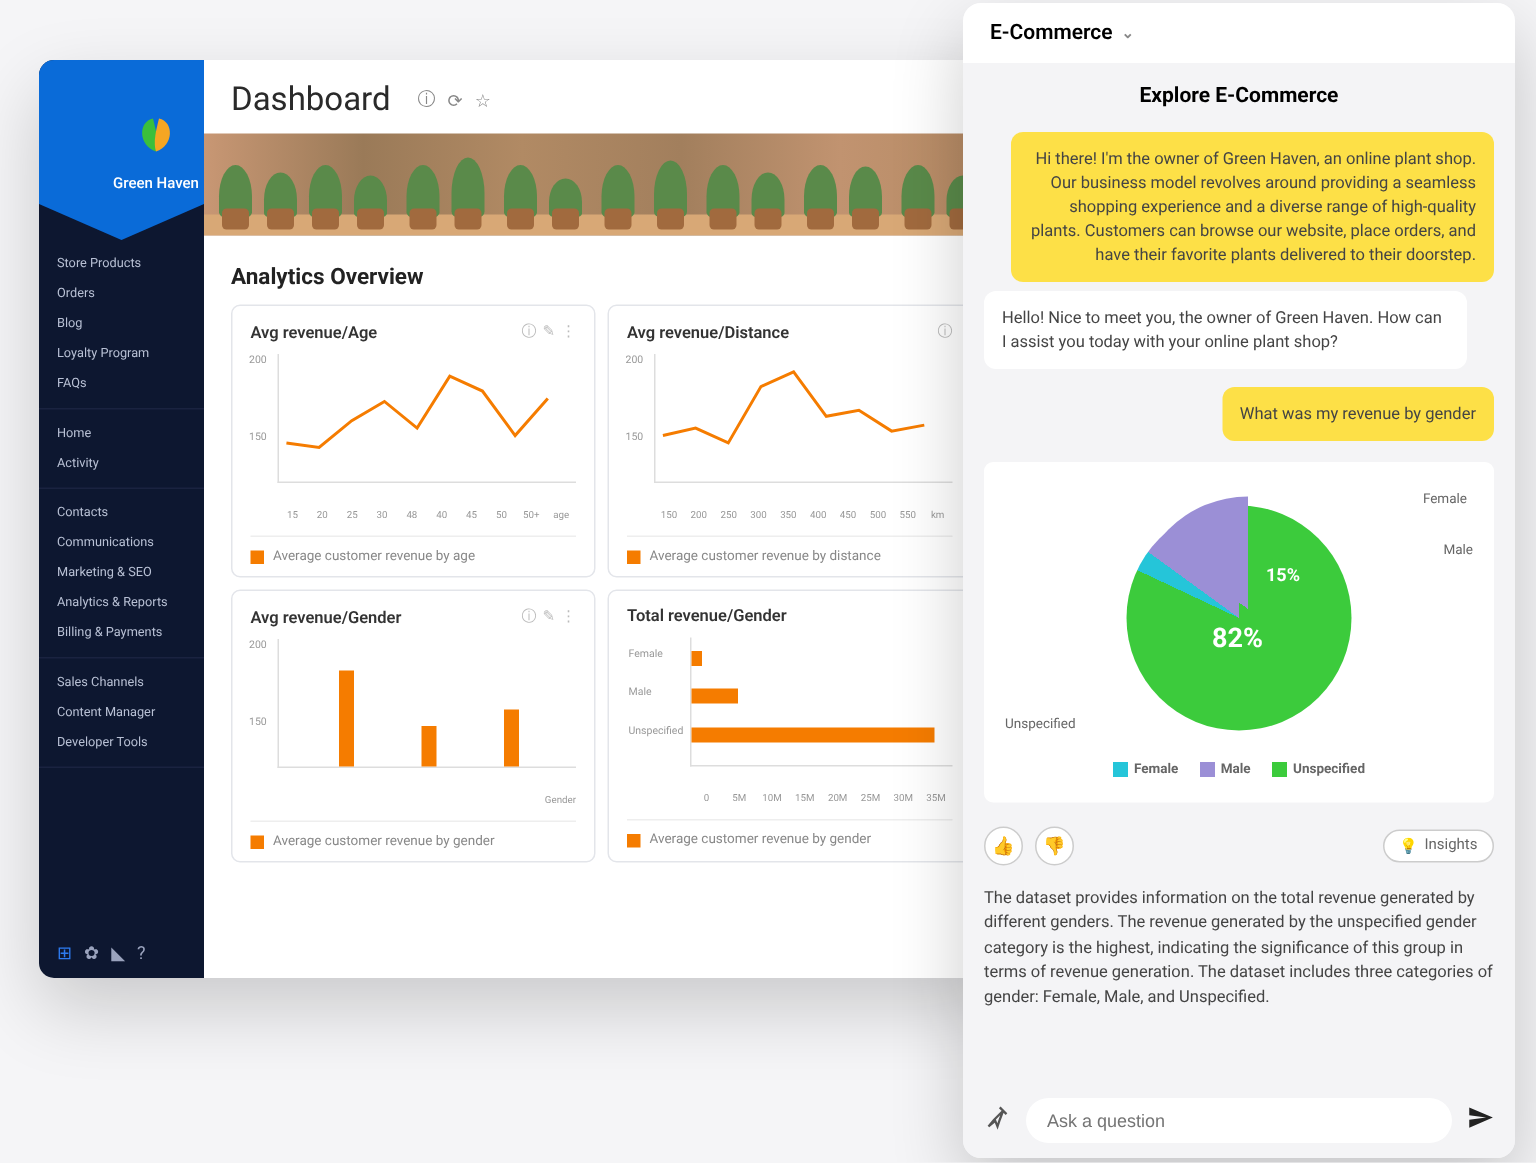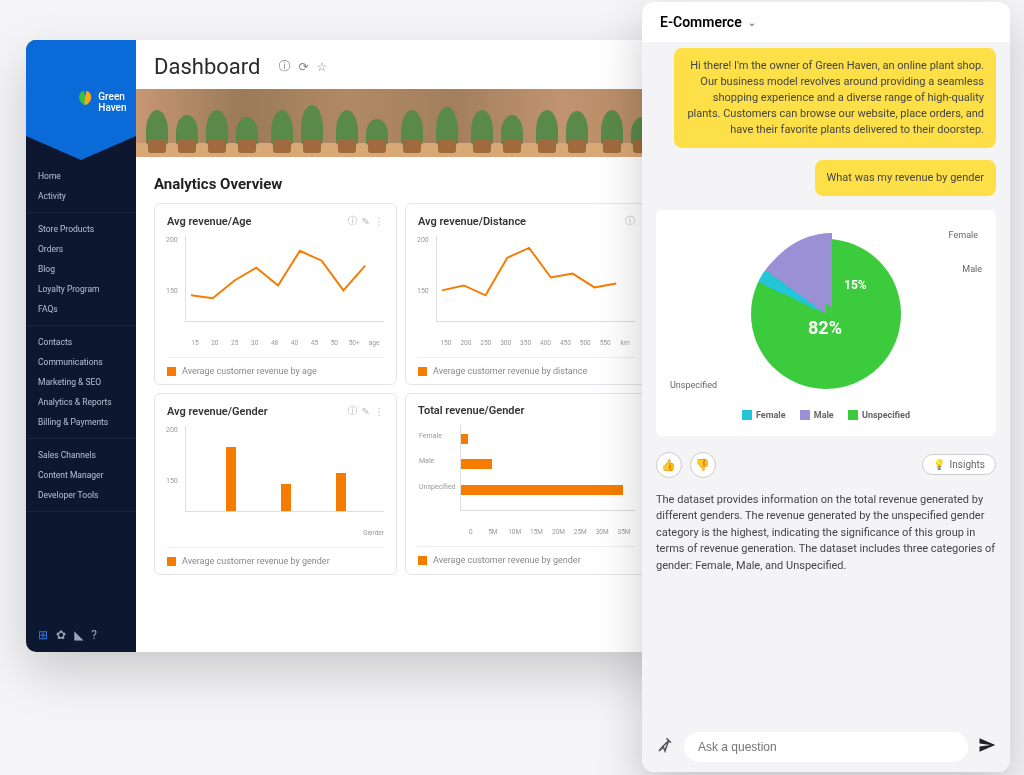--- a/index.html
+++ b/index.html
@@ -29,21 +29,21 @@
   background: #0d1730;
   color: #cfd5e4;
   font-size: 9px;
   display: flex;
   flex-direction: column;
 }
 .logo-wrap {
   background: #0a6bd8;
   height: 120px;
   display: flex;
-  flex-direction: row;
+  flex-direction: column;
   align-items: center;
   justify-content: center;
   position: relative;
   clip-path: polygon(0 0, 100% 0, 100% 80%, 50% 100%, 0 80%);
   padding-left: 46px;
 }
 .logo-wrap svg { width: 40px; height: 40px; }
 .brand { color: #fff; font-size: 10px; margin-top: 4px; font-weight: 500; }
 .nav-group { padding: 6px 0; border-bottom: 1px solid #1a2340; }
 .nav-item {
@@ -195,29 +195,29 @@
 <div class="dash-window">
   <div class="sidebar">
     <div class="logo-wrap">
       <svg viewBox="0 0 40 40">
         <path d="M20 28 C8 24 8 8 18 6 C20 14 22 22 20 28 Z" fill="#3bbf3b"></path>
         <path d="M20 28 C32 24 32 8 22 6 C20 14 18 22 20 28 Z" fill="#f5a623"></path>
       </svg>
       <div class="brand">Green Haven</div>
     </div>
     <div class="nav-group">
-      <div class="nav-item">Home</div>
-      <div class="nav-item">Activity</div>
-    </div>
-    <div class="nav-group">
       <div class="nav-item">Store Products</div>
       <div class="nav-item">Orders</div>
       <div class="nav-item">Blog</div>
       <div class="nav-item">Loyalty Program</div>
       <div class="nav-item">FAQs</div>
+    </div>
+    <div class="nav-group">
+      <div class="nav-item">Home</div>
+      <div class="nav-item">Activity</div>
     </div>
     <div class="nav-group">
       <div class="nav-item">Contacts</div>
       <div class="nav-item">Communications</div>
       <div class="nav-item">Marketing &amp; SEO</div>
       <div class="nav-item">Analytics &amp; Reports</div>
       <div class="nav-item">Billing &amp; Payments</div>
     </div>
     <div class="nav-group">
       <div class="nav-item">Sales Channels</div>
@@ -376,22 +376,24 @@
       </div>
     </div>
   </div>
 </div>
 
 <div class="chat">
   <div class="chat-head">
     <span>E-Commerce</span>
     <span class="chev">⌄</span>
   </div>
+  <div class="chat-title">Explore E-Commerce</div>
   <div class="chat-body">
     <div class="bubble-user">Hi there! I'm the owner of Green Haven, an online plant shop. Our business model revolves around providing a seamless shopping experience and a diverse range of high-quality plants. Customers can browse our website, place orders, and have their favorite plants delivered to their doorstep.</div>
+    <div class="bubble-bot">Hello! Nice to meet you, the owner of Green Haven. How can I assist you today with your online plant shop?</div>
     <div class="bubble-user short">What was my revenue by gender</div>
     <div class="clear"></div>
 
     <div class="pie-card">
       <div class="pie-wrap">
         <div class="pie">
           <div class="pie-slice-out"></div>
           <div class="pie-lbl big">82%</div>
           <div class="pie-lbl small">15%</div>
         </div>

